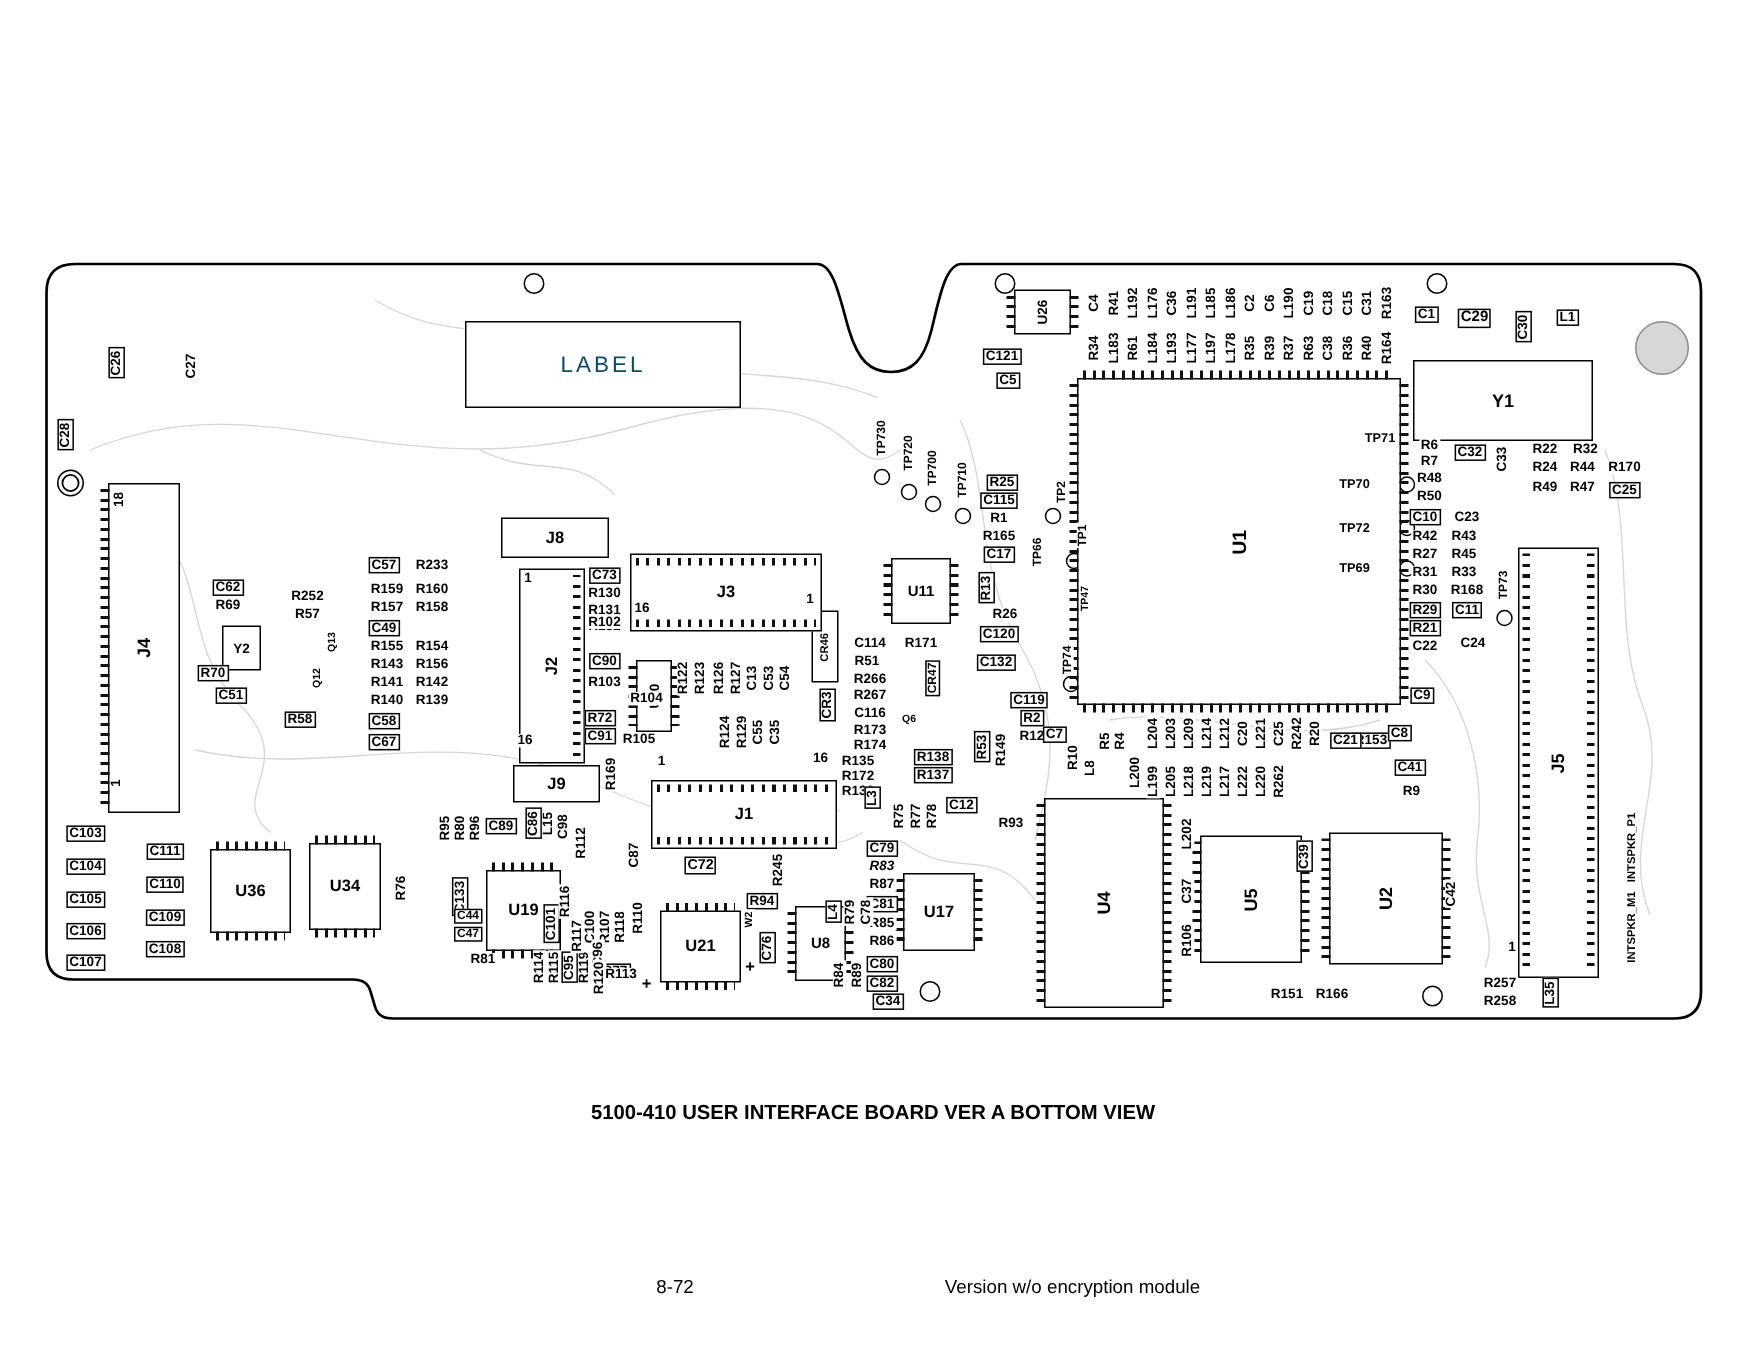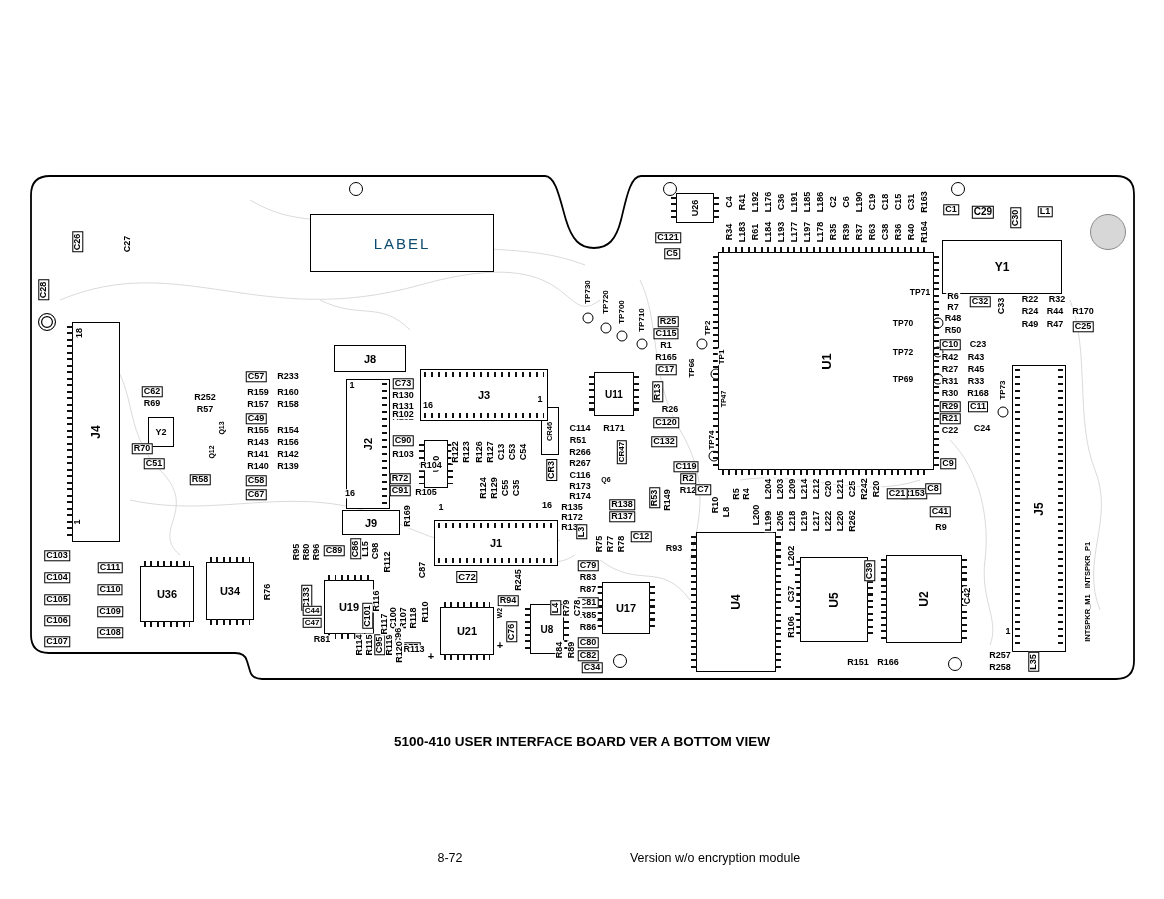--- a/index.html
+++ b/index.html
@@ -364,21 +364,21 @@
       <div class="lbl rot boxed" style="left: 870px; top: 571px;">C39</div>
       <div class="lbl rot" style="left: 968px; top: 596px;">C42</div>
       <div class="lbl rot" style="left: 1088px; top: 565px; font-size: 7.5px;">INTSPKR_P1</div>
       <div class="lbl rot" style="left: 1088px; top: 618px; font-size: 7.5px;">INTSPKR_M1</div>
       <div class="lbl" style="left: 1000px; top: 656px;">R257</div>
       <div class="lbl" style="left: 1000px; top: 668px;">R258</div>
       <div class="lbl rot boxed" style="left: 1034px; top: 662px;">L35</div>
       <div class="lbl" style="left: 858px; top: 663px;">R151</div>
       <div class="lbl" style="left: 888px; top: 663px;">R166</div>
       <div class="lbl boxed" style="left: 588px; top: 566px;">C79</div>
-      <div class="lbl" style="left: 588px; top: 578px;">R83</div>
+      <div class="lbl" style="left: 588px; top: 578px; font-style: italic;">R83</div>
       <div class="lbl" style="left: 588px; top: 590px;">R87</div>
       <div class="lbl boxed" style="left: 588px; top: 603px;">C81</div>
       <div class="lbl" style="left: 588px; top: 616px;">R85</div>
       <div class="lbl" style="left: 588px; top: 628px;">R86</div>
       <div class="lbl boxed" style="left: 588px; top: 643px;">C80</div>
       <div class="lbl boxed" style="left: 588px; top: 656px;">C82</div>
       <div class="lbl boxed" style="left: 592px; top: 668px;">C34</div>
       <div class="lbl rot" style="left: 560px; top: 650px;">R84</div>
       <div class="lbl rot" style="left: 572px; top: 650px;">R89</div>
       <div class="lbl rot boxed" style="left: 556px; top: 608px;">L4</div>

